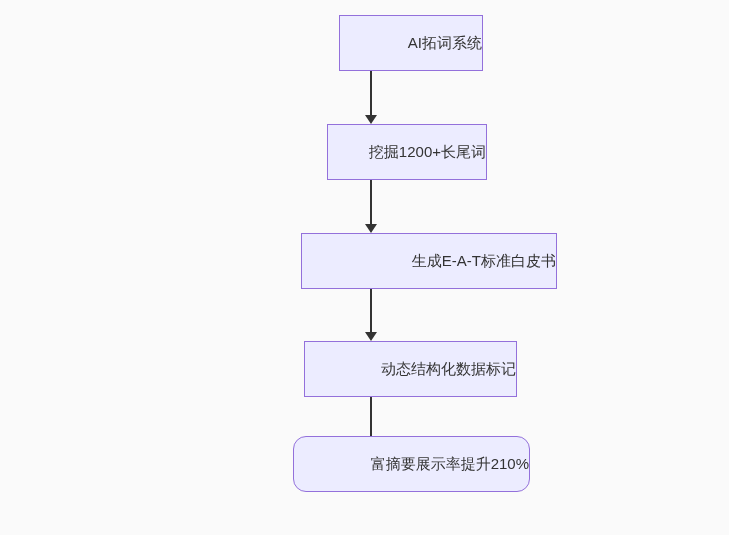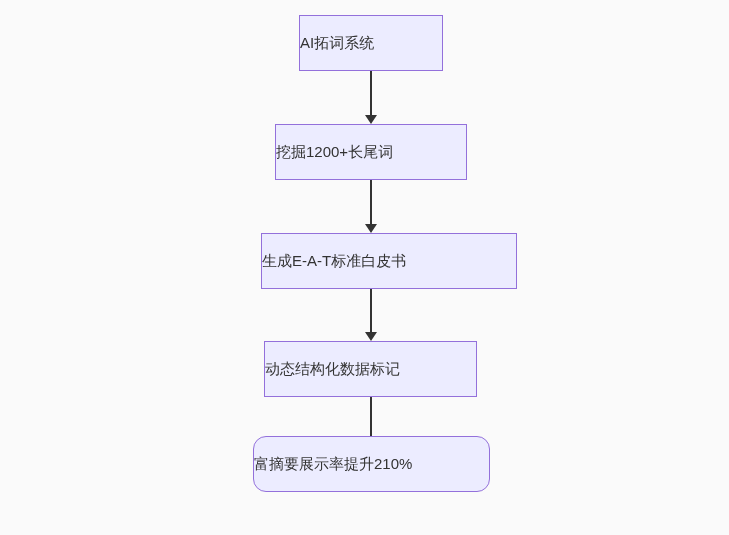--- a/index.html
+++ b/index.html
@@ -14,22 +14,23 @@
     font-family: "Liberation Sans", "DejaVu Sans", sans-serif;
     overflow: hidden;
   }
   .node {
     position: absolute;
     box-sizing: border-box;
     background: var(--node-fill, #ECECFF);
     border: 1.5px solid var(--node-border, #9370DB);
     display: flex;
     align-items: center;
-    justify-content: flex-start;
+    justify-content: flex-end;
     text-align: center;
+    margin-left: 40px;
   }
   .node-label {
     color: var(--label-color, #333333);
     font-size: 15px;
     line-height: 1.2;
     white-space: nowrap;
   }
   .edge {
     position: absolute;
     width: 12px;
@@ -44,21 +45,21 @@
   }
   .edge-head {
     width: 0;
     height: 0;
     border-left: 6px solid transparent;
     border-right: 6px solid transparent;
     border-top: 9px solid var(--arrow-color, #333333);
   }
   
   #node-0 { left: 299px; top: 15px;  width: 144px; height: 56px; }
-  #node-1 { left: 275px; top: 124px; width: 192px; height: 56px; }
+  #node-1 { left: 287px; top: 124px; width: 160px; height: 56px; }
   #node-2 { left: 261px; top: 233px; width: 256px; height: 56px; }
   #node-3 { left: 264px; top: 341px; width: 213px; height: 56px; }
   #node-4 { left: 253px; top: 436px; width: 237px; height: 56px; border-radius: 13px; }
   
   #edge-0 { left: 365px; top: 71px;  height: 53px; }
   #edge-1 { left: 365px; top: 180px; height: 53px; }
   #edge-2 { left: 365px; top: 289px; height: 52px; }
   #edge-3 { left: 365px; top: 397px; height: 53px; }
 </style>
 </head>

